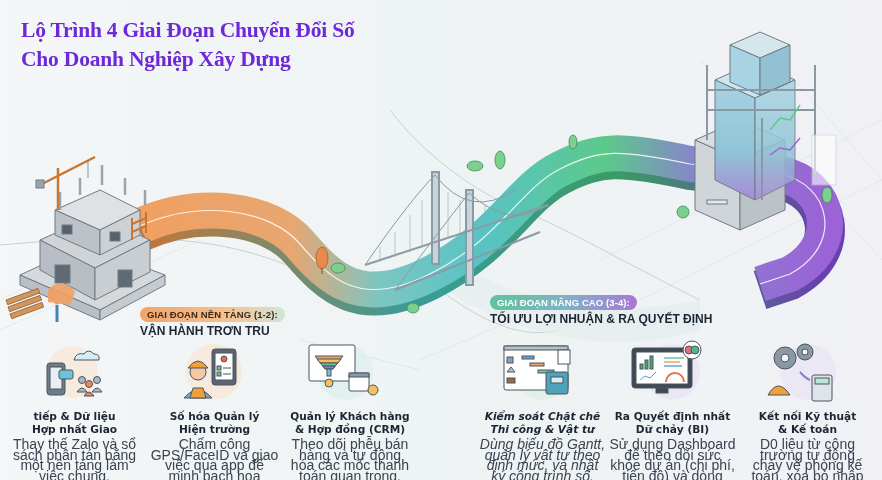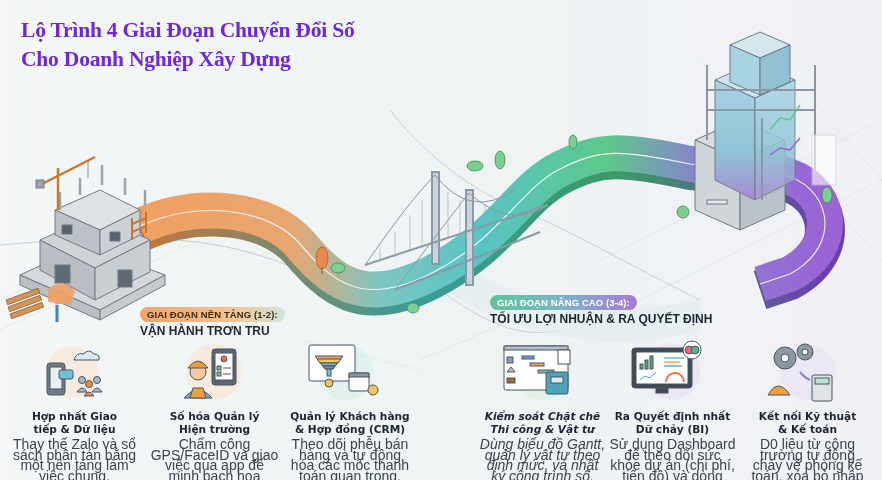--- a/index.html
+++ b/index.html
@@ -299,22 +299,22 @@
   </div>
   <div class="badge-wrap" style="left:490px; top:292px; width:240px;">
     <span class="badge adv">GIAI ĐOẠN NÂNG CAO (3-4):</span>
     <span class="badge-sub">TỐI ƯU LỢI NHUẬN &amp; RA QUYẾT ĐỊNH</span>
   </div>
 
   <div class="cards">
     <div class="card" style="left:2px;">
       <div class="icon-area"></div>
       <div class="card-title">
+        <div>tiếp &amp; Dữ liệu</div>
         <div>Hợp nhất Giao</div>
-        <div>tiếp &amp; Dữ liệu</div>
       </div>
       <div class="card-desc">Thay thế Zalo và sổ sách phân tán bằng một nền tảng làm việc chung.</div>
     </div>
 
     <div class="card" style="left:142px;">
       <div class="icon-area"></div>
       <div class="card-title">
         <div>Số hóa Quản lý</div>
         <div>Hiện trường</div>
       </div>

